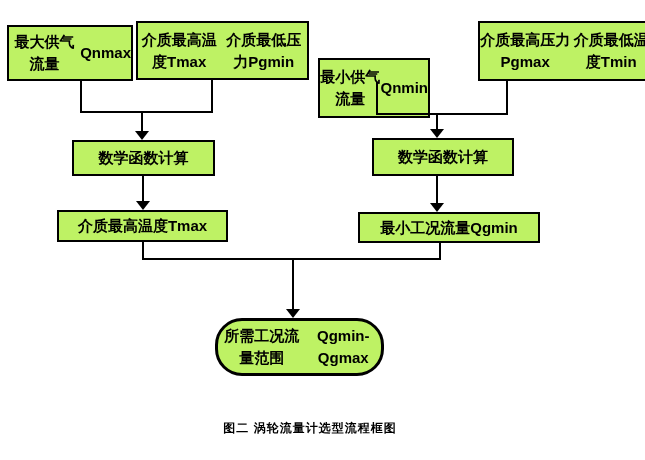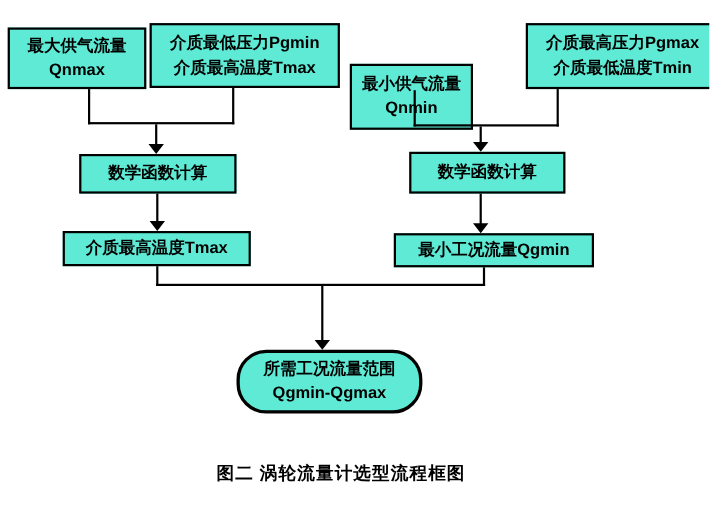--- a/index.html
+++ b/index.html
@@ -13,23 +13,23 @@
     height: 460px;
     background: #ffffff;
     font-family: "Liberation Sans", sans-serif;
     color: #000000;
     overflow: hidden;
   }
   .box {
     position: absolute;
     box-sizing: border-box;
     border: 2px solid #000000;
-    background: #5eead4;
+    background: #bef264;
     display: flex;
-    flex-direction: column;
+    flex-direction: row;
     align-items: center;
     justify-content: center;
     text-align: center;
     font-weight: bold;
     font-size: 15px;
     line-height: 1.45;
   }
   .line {
     position: absolute;
     background: #000000;
@@ -42,21 +42,21 @@
     border-right: 7px solid transparent;
     border-top: 9px solid #000000;
   }
   .caption {
     position: absolute;
     left: 0;
     top: 420px;
     width: 620px;
     text-align: center;
     font-weight: bold;
-    font-size: 16px;
+    font-size: 12px;
     letter-spacing: 1px;
   }
 
   
   #b-qnmax   { left: 7px;   top: 25px; width: 126px; height: 56px; }
   #b-pgmin   { left: 136px; top: 21px; width: 173px; height: 59px; }
   #b-qnmin   { left: 318px; top: 22px; width: 112px; height: 60px; margin-top: 36px; }
   #b-pgmax   { left: 442px; top: 21px; width: 176px; height: 60px; margin-left: 36px; }
 
   
@@ -100,22 +100,22 @@
 </head>
 <body>
 
 <div class="stage">
 
   <div class="box" id="b-qnmax">
     <div>最大供气流量</div>
     <div>Qnmax</div>
   </div>
   <div class="box" id="b-pgmin">
+    <div>介质最高温度Tmax</div>
     <div>介质最低压力Pgmin</div>
-    <div>介质最高温度Tmax</div>
   </div>
   <div class="box" id="b-qnmin">
     <div>最小供气流量</div>
     <div>Qnmin</div>
   </div>
   <div class="box" id="b-pgmax">
     <div>介质最高压力Pgmax</div>
     <div>介质最低温度Tmin</div>
   </div>
 

